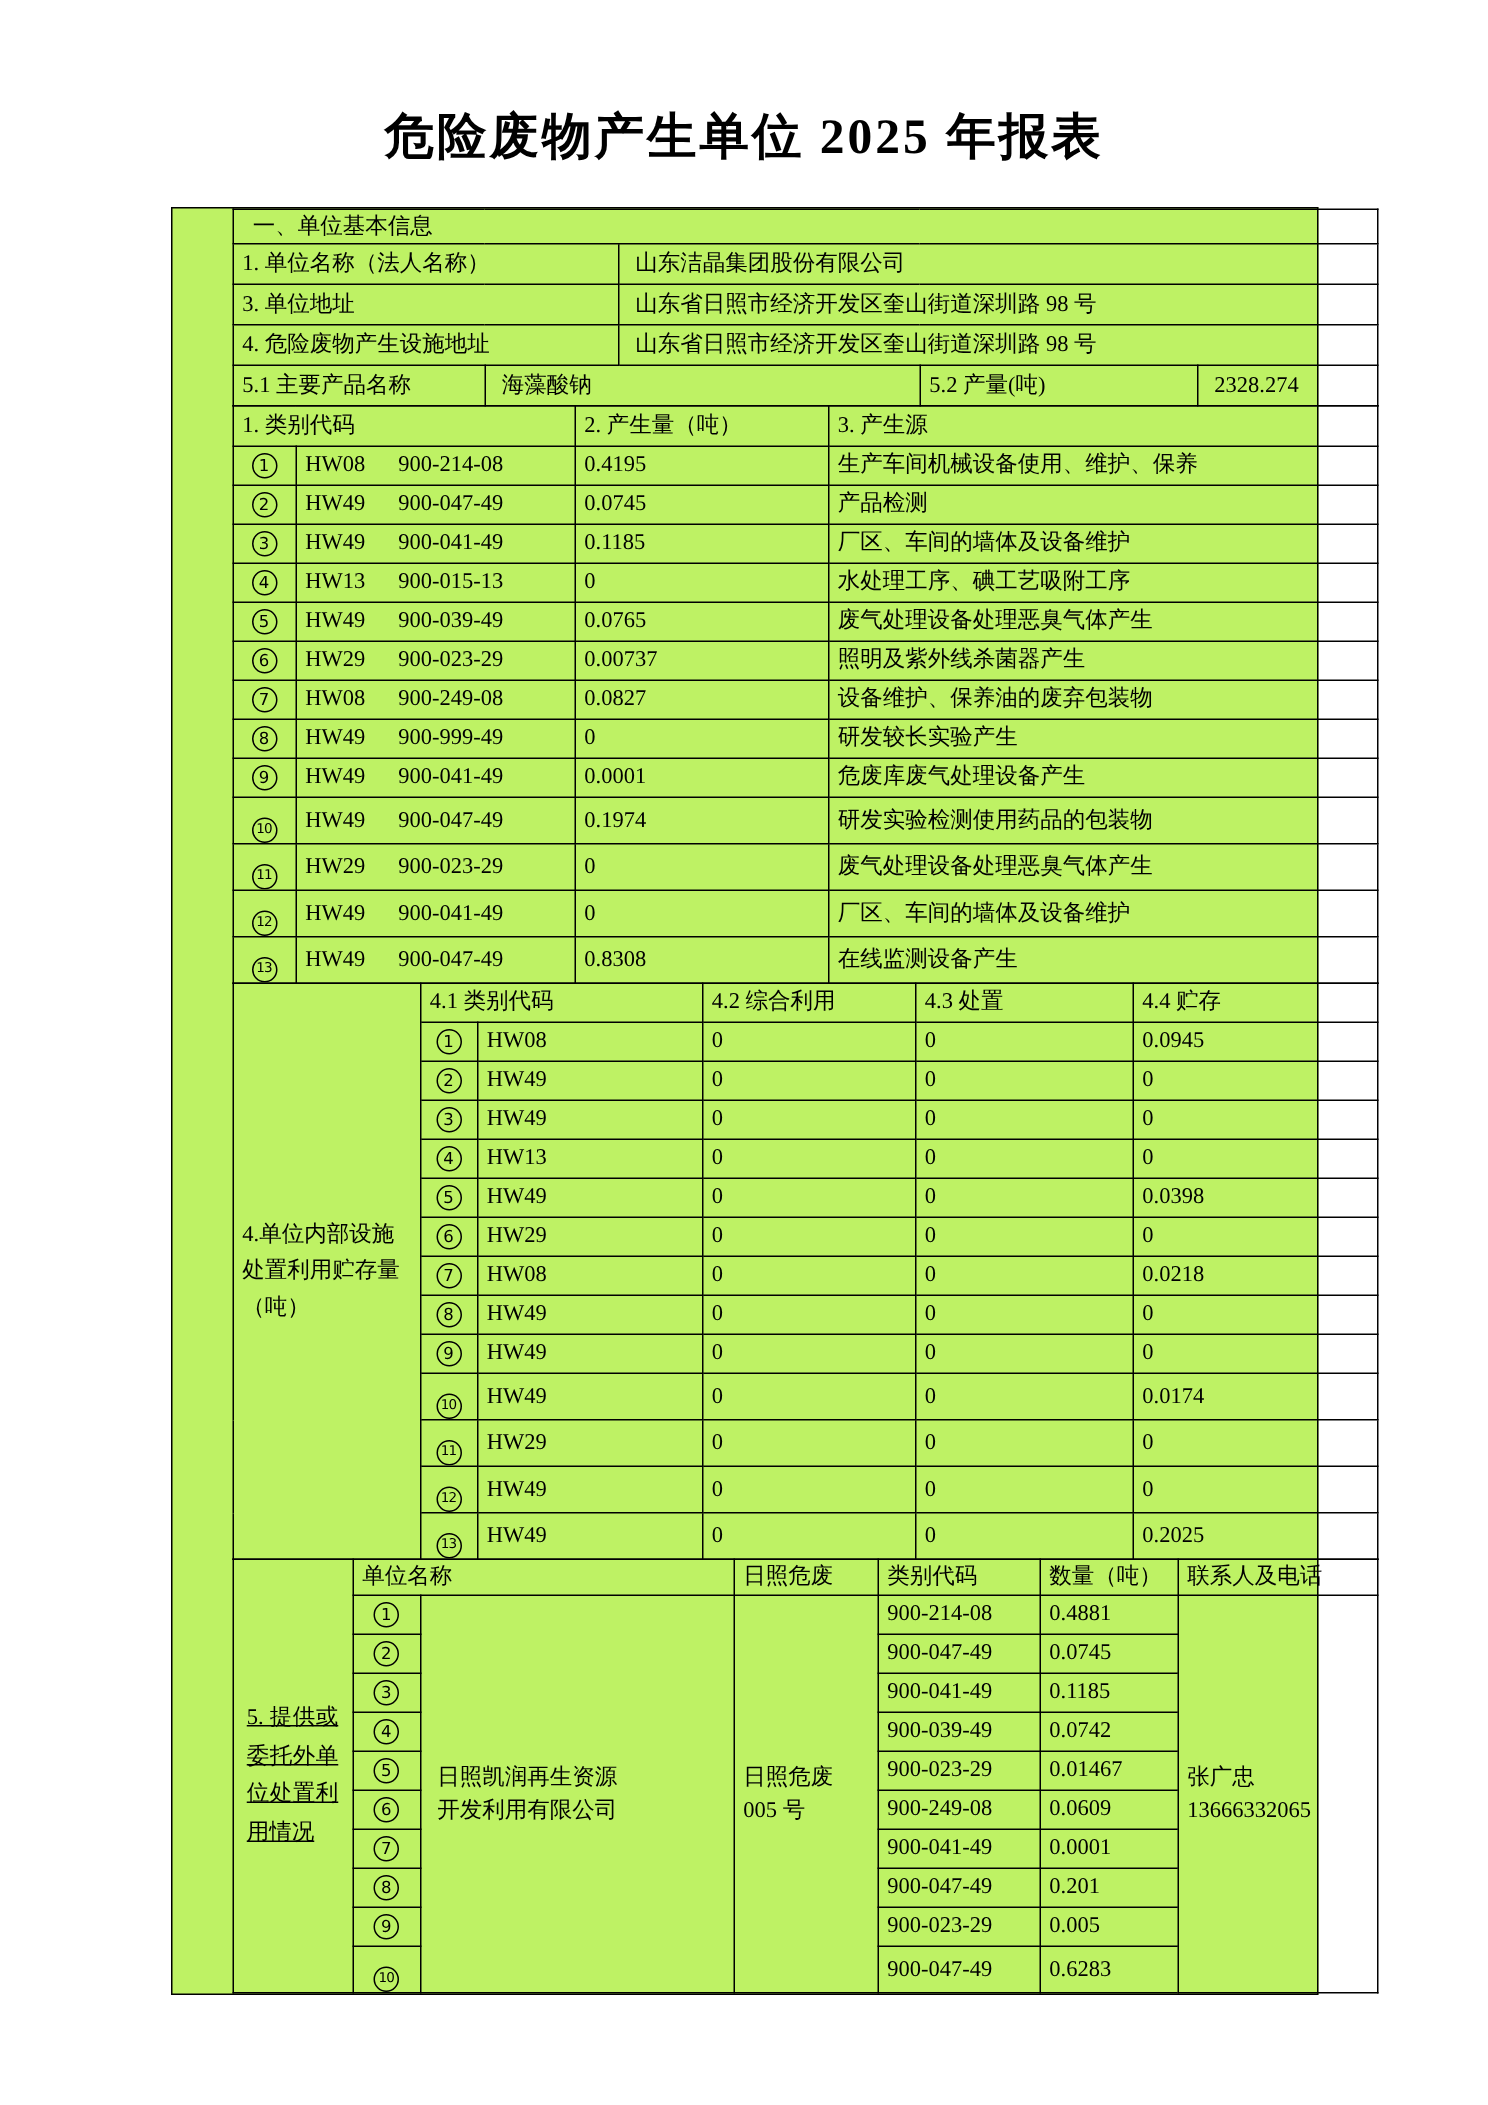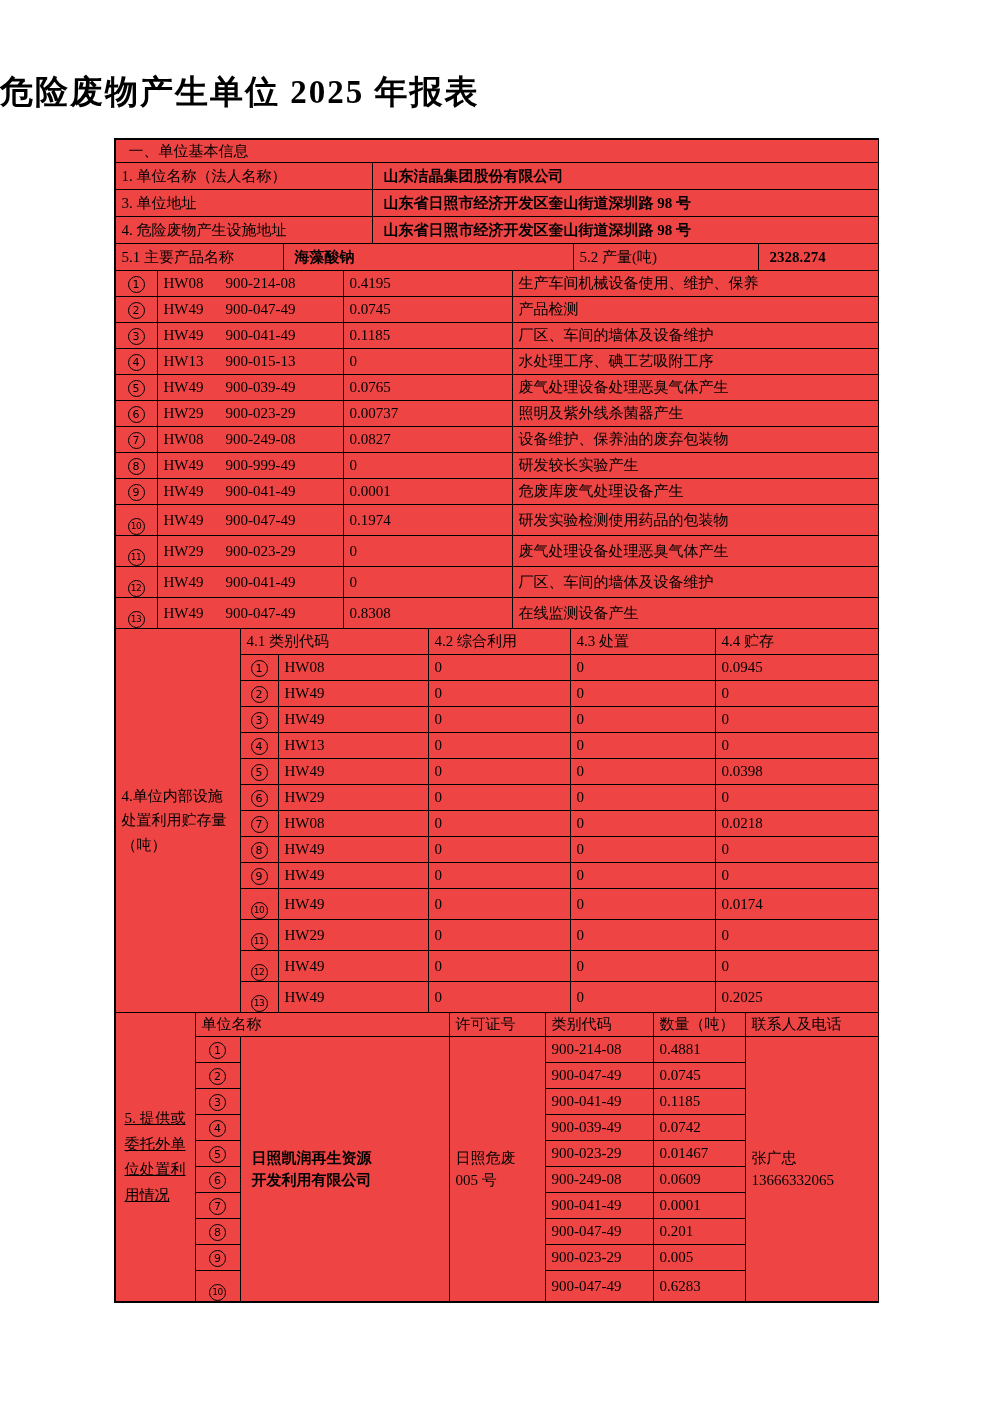--- a/index.html
+++ b/index.html
@@ -4,45 +4,45 @@
 <style>
   * { box-sizing: border-box; margin: 0; padding: 0; }
   html, body { background: #ffffff; }
   body {
     width: 992px; height: 1403px;
     font-family: "Liberation Serif", "DejaVu Serif", serif;
     color: #000;
   }
   .page { width: 992px; height: 1403px; padding-top: 74px; overflow: hidden; }
   h1.title {
-    text-align: left;
+    text-align: center;
     font-size: 33px;
     font-weight: bold;
     letter-spacing: 2px;
     margin-bottom: 28px;
     line-height: 1.1;
   }
-  .tbl-wrap { width: 765px; margin: 0 auto; border: 1px solid #000; background: #ef4444; }
+  .tbl-wrap { width: 765px; margin: 0 auto; border: 1px solid #000; background: #bef264; padding-left: 40px; }
   table { border-collapse: collapse; table-layout: fixed; width: 763px; }
   table + table { margin-top: -1px; }
   td {
     border: 1px solid #000;
     font-size: 15px;
     padding: 0 6px;
     overflow: hidden;
     white-space: nowrap;
     vertical-align: middle;
     line-height: 1.25;
   }
   tr.r23 { height: 23px; }
   tr.r24 { height: 24px; }
   tr.r26 { height: 26px; }
   tr.r27 { height: 27px; }
   td.sec { padding-left: 13px; }
-  td.val { padding-left: 11px; font-weight: bold; }
+  td.val { padding-left: 11px; }
   td.cnum { text-align: center; padding: 0; }
   .cn {
     display: inline-flex; align-items: center; justify-content: center;
     width: 17px; height: 17px;
     border: 1px solid #000; border-radius: 50%;
     font-size: 11px; line-height: 1;
     font-family: "DejaVu Sans", sans-serif;
     vertical-align: middle;
   }
   .cn.cn2 { font-size: 9px; letter-spacing: -0.5px; margin-top: 13px; }
@@ -101,20 +101,25 @@
     </table>
 
     <table>
       <colgroup>
         <col style="width:42px">
           <col style="width:186px">
           <col style="width:169px">
           <col style="width:366px">
       </colgroup>
       <tbody id="s2-body">
+        <tr class="r27">
+          <td colspan="2">1. 类别代码</td>
+          <td>2. 产生量（吨）</td>
+          <td>3. 产生源</td>
+        </tr>
 
   <tr class="r26">
     <td class="cnum">
       <span class="cn">1</span>
     </td>
     <td>
       <span>HW08</span><span class="codegap">900-214-08</span>
     </td>
     <td>0.4195</td>
     <td>生产车间机械设备使用、维护、保养</td>
@@ -411,21 +416,21 @@
           <col style="width:209px">
           <col style="width:96px">
         <col style="width:108px">
           <col style="width:92px">
           <col style="width:133px">
       </colgroup>
       <tbody id="s5-body">
         <tr class="r24">
           <td rowspan="11" class="vlabel5">5. 提供或委托外单位处置利用情况</td>
           <td colspan="2">单位名称</td>
-          <td>许可证号</td>
+          <td>日照危废</td>
           <td>类别代码</td>
           <td>数量（吨）</td>
           <td>联系人及电话</td>
         </tr>
         <tr class="r26">
           <td class="cnum">
             <span class="cn">1</span>
           </td>
           <td rowspan="10" class="val">
             <div class="company-text">日照凯润再生资源开发利用有限公司</div>

